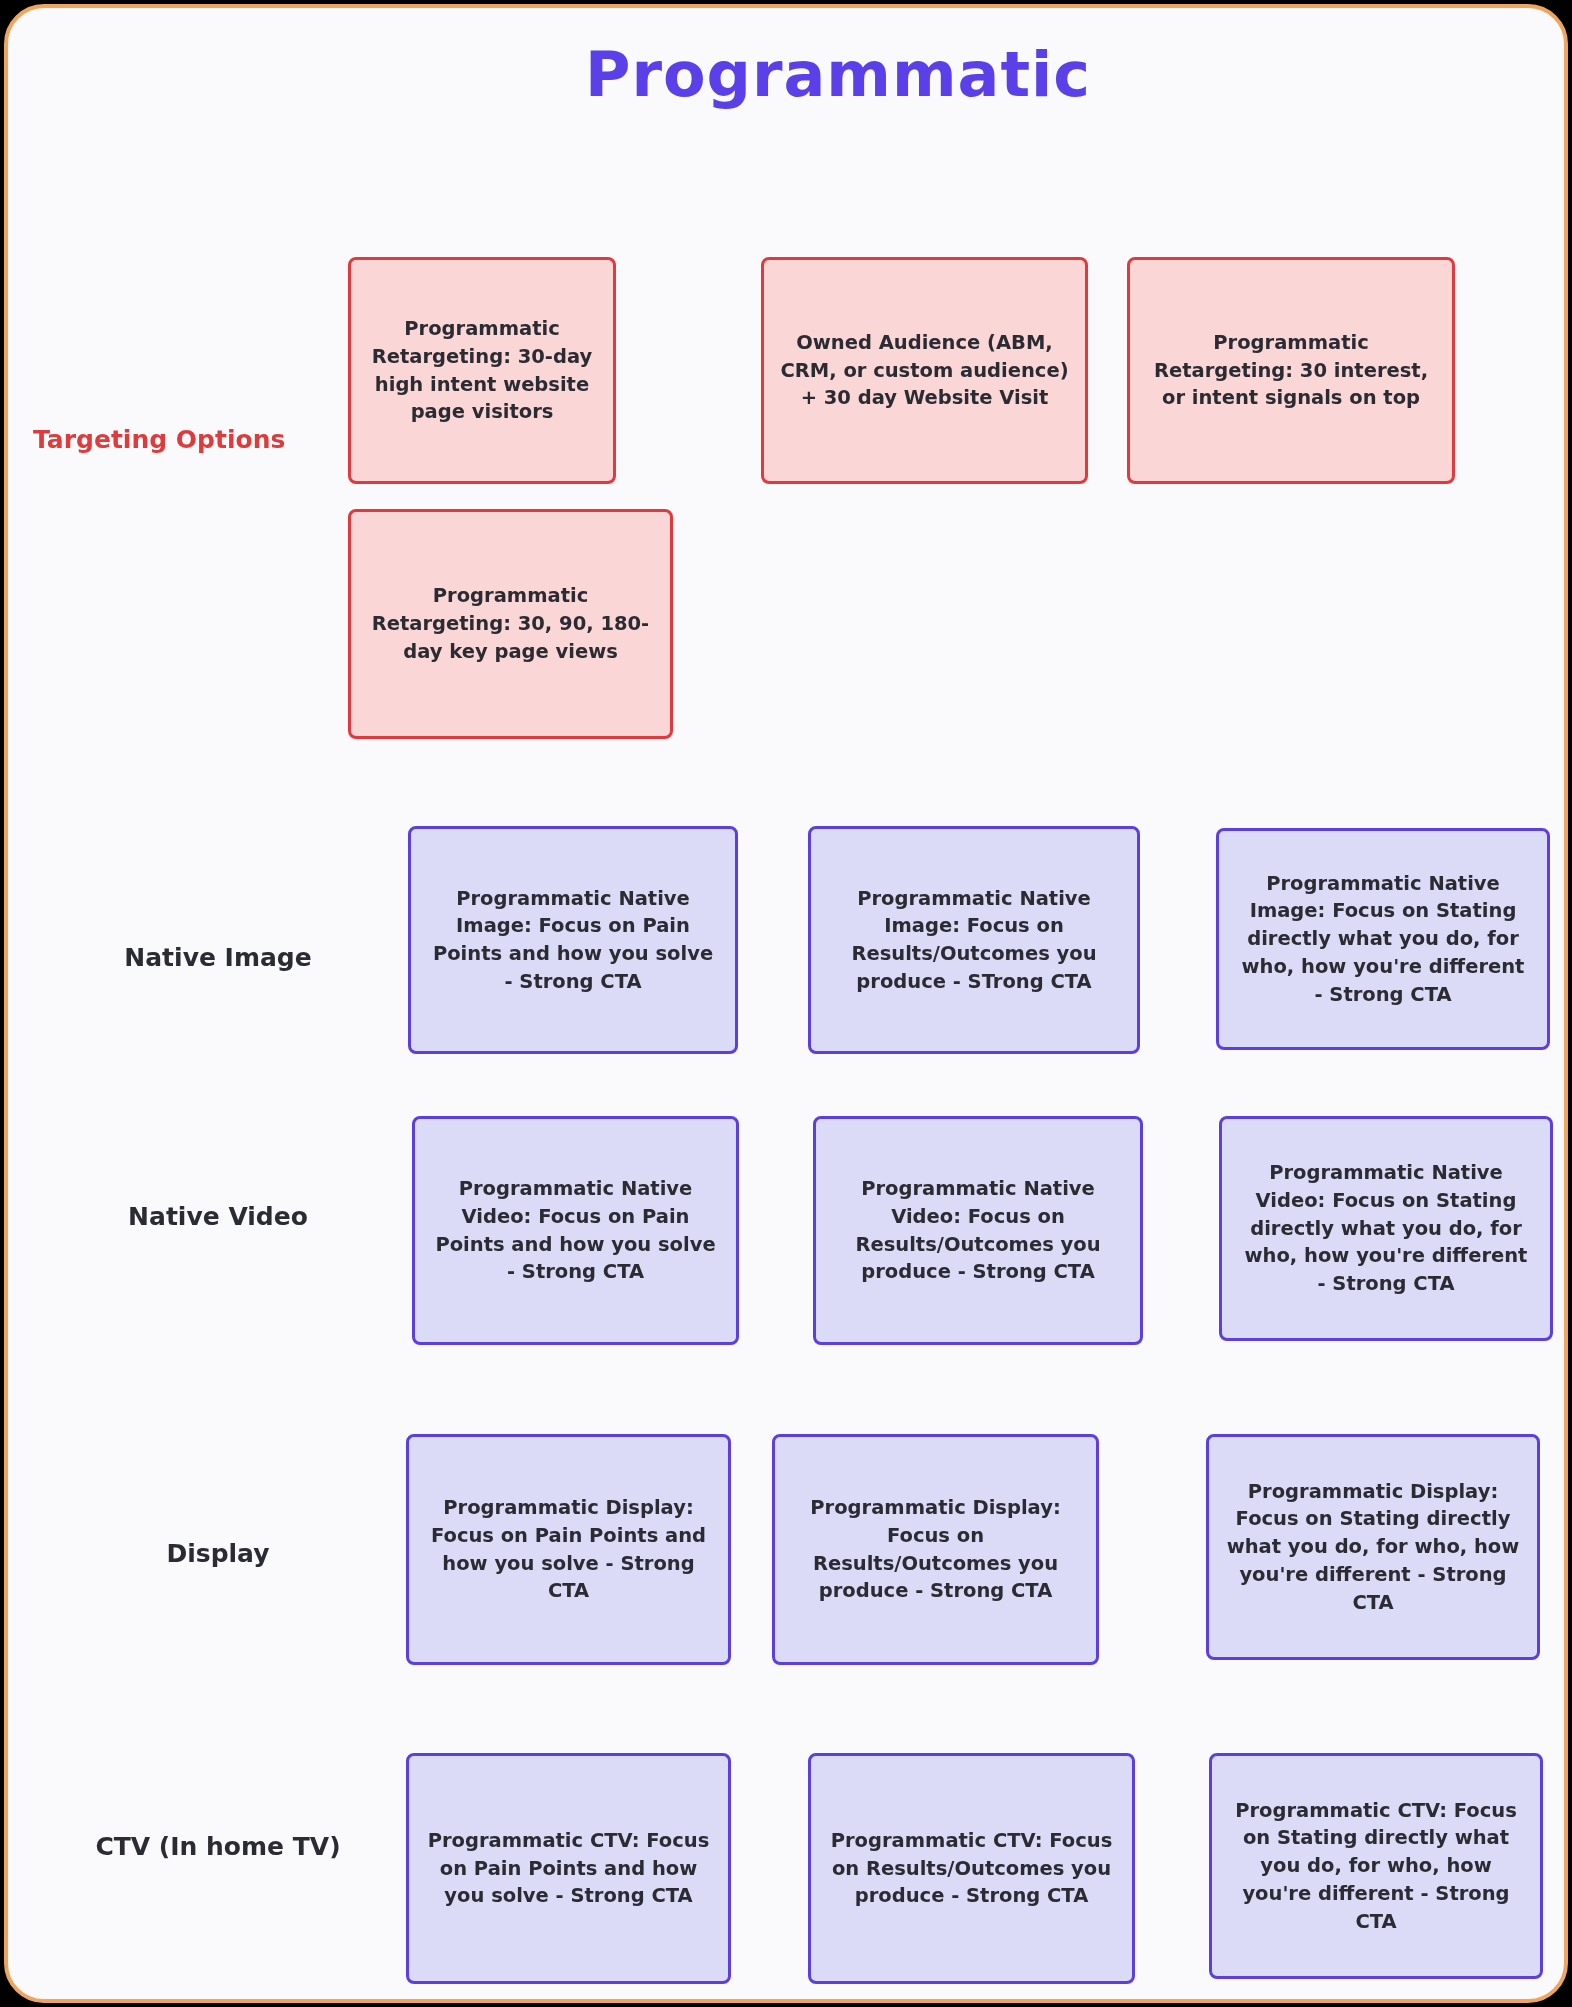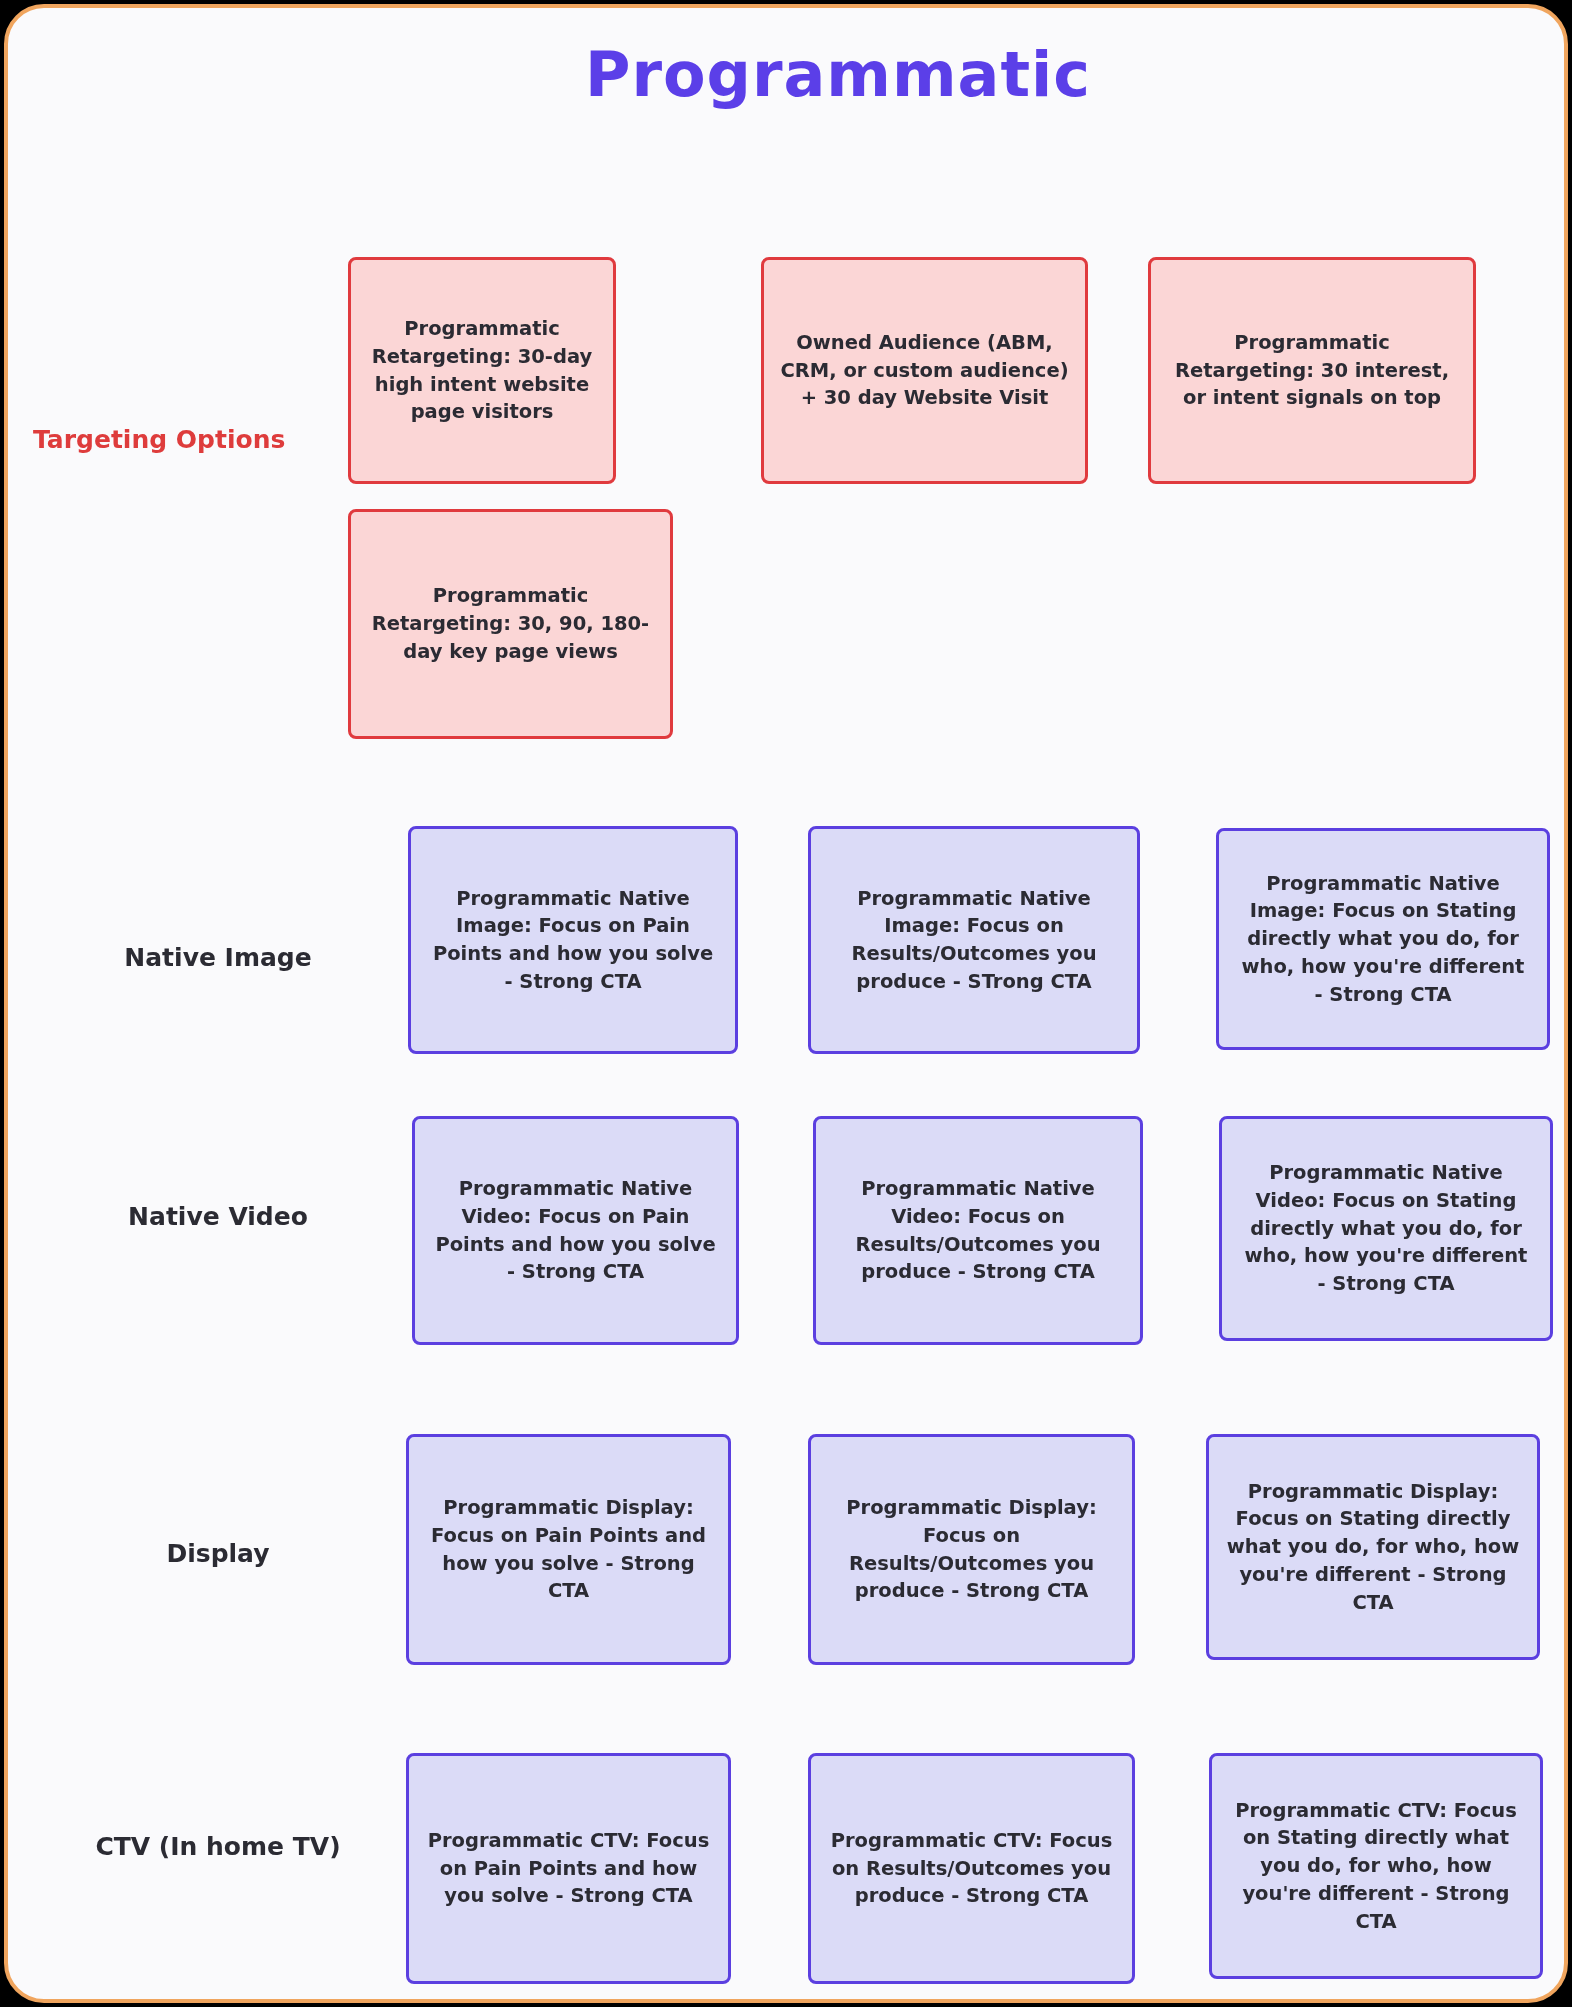--- a/index.html
+++ b/index.html
@@ -92,21 +92,21 @@
   <div class="row-label red" style="left:25px; top:417px; width:250px;">Targeting Options</div>
 
   <div class="node red" style="left:340px; top:249px; width:268px; height:227px;">
     <span class="txt">Programmatic Retargeting: 30-day high intent website page visitors</span>
   </div>
 
   <div class="node red" style="left:753px; top:249px; width:327px; height:227px;">
     <span class="txt">Owned Audience (ABM, CRM, or custom audience) + 30 day Website Visit</span>
   </div>
 
-  <div class="node red" style="left:1119px; top:249px; width:328px; height:227px;margin-left:21px;">
+  <div class="node red" style="left:1119px; top:249px; width:328px; height:227px;">
     <span class="txt">Programmatic Retargeting: 30 interest, or intent signals on top</span>
   </div>
 
   <div class="node red" style="left:340px; top:501px; width:325px; height:230px;">
     <span class="txt">Programmatic Retargeting: 30, 90, 180-day key page views</span>
   </div>
 
   <div class="row-label dark" style="left:45px; top:935px; width:330px;">Native Image</div>
 
   <div class="node blue" style="left:400px; top:818px; width:330px; height:228px;">
@@ -134,21 +134,21 @@
   <div class="node blue" style="left:1211px; top:1108px; width:334px; height:225px;">
     <span class="txt">Programmatic Native Video: Focus on Stating directly what you do, for who, how you're different - Strong CTA</span>
   </div>
 
   <div class="row-label dark" style="left:45px; top:1531px; width:330px;">Display</div>
 
   <div class="node blue" style="left:398px; top:1426px; width:325px; height:231px;">
     <span class="txt">Programmatic Display: Focus on Pain Points and how you solve - Strong CTA</span>
   </div>
 
-  <div class="node blue" style="left:800px; top:1426px; width:327px; height:231px;">
+  <div class="node blue" style="left:764px; top:1426px; width:327px; height:231px;">
     <span class="txt">Programmatic Display: Focus on Results/Outcomes you produce - Strong CTA</span>
   </div>
 
   <div class="node blue" style="left:1198px; top:1426px; width:334px; height:226px;">
     <span class="txt">Programmatic Display: Focus on Stating directly what you do, for who, how you're different - Strong CTA</span>
   </div>
 
   <div class="row-label dark" style="left:25px; top:1824px; width:370px;">CTV (In home TV)</div>
 
   <div class="node blue" style="left:398px; top:1745px; width:325px; height:231px;">

